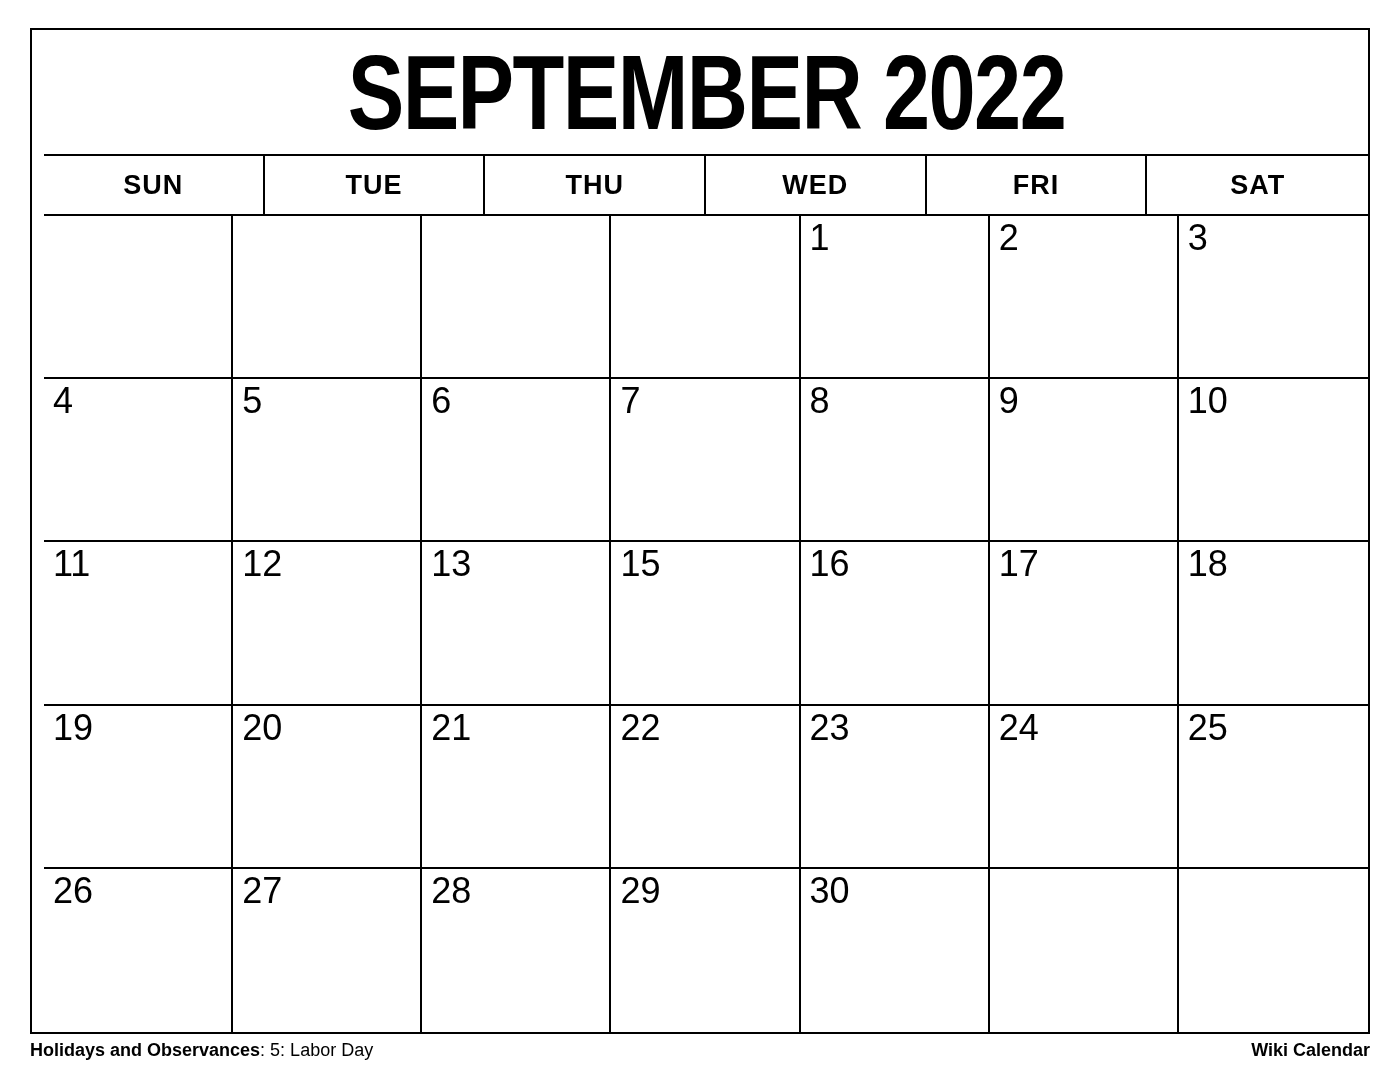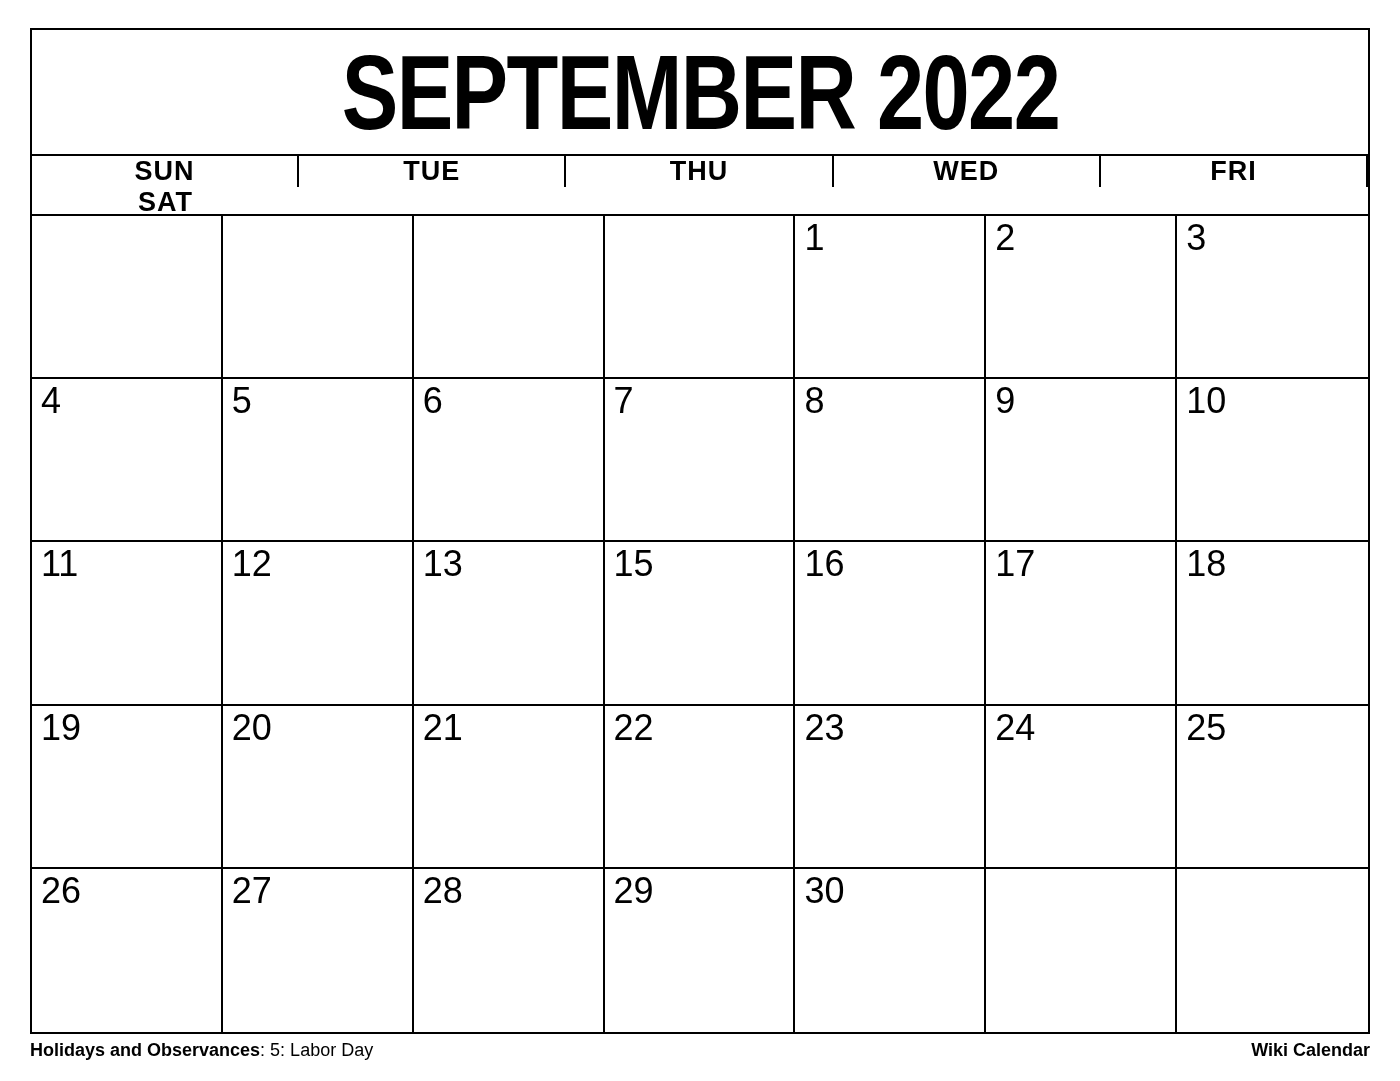--- a/index.html
+++ b/index.html
@@ -16,20 +16,21 @@
   .calendar {
     position: absolute;
     left: 30px;
     top: 28px;
     width: 1340px;
     height: 1006px;
     border: 2px solid var(--line, #000000);
     background: var(--bg, #ffffff);
     display: flex;
     flex-direction: column;
+    padding-left: 12px;
   }
 
   .title-block {
     height: 126px;
     border-bottom: 2px solid var(--line, #000000);
     display: flex;
     align-items: center;
     justify-content: center;
     overflow: hidden;
   }
@@ -39,21 +40,21 @@
     line-height: 1;
     white-space: nowrap;
     letter-spacing: -2px;
     transform: scaleX(0.80);
     transform-origin: 50% 50%;
   }
 
   .weekday-row {
     height: 60px;
     display: grid;
-    grid-template-columns: repeat(5, 1fr);
+    grid-template-columns: repeat(6, 1fr);
     border-bottom: 2px solid var(--line, #000000);
   }
   .weekday {
     display: flex;
     align-items: center;
     justify-content: center;
     font-weight: bold;
     font-size: 27px;
     letter-spacing: 1px;
     border-right: 2px solid var(--line, #000000);

